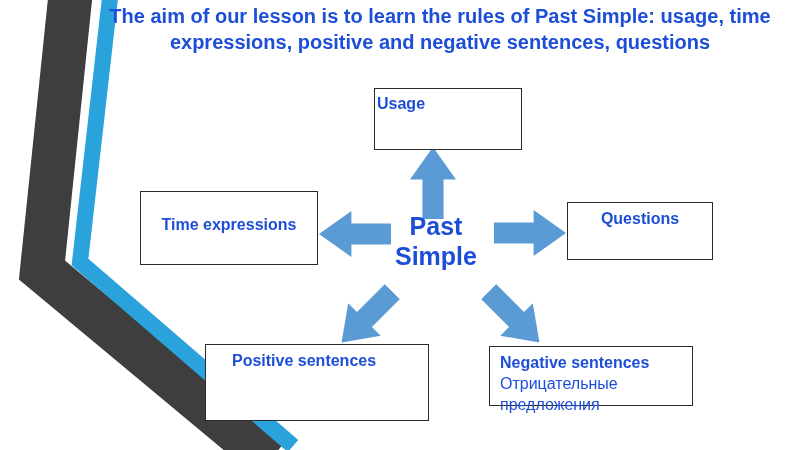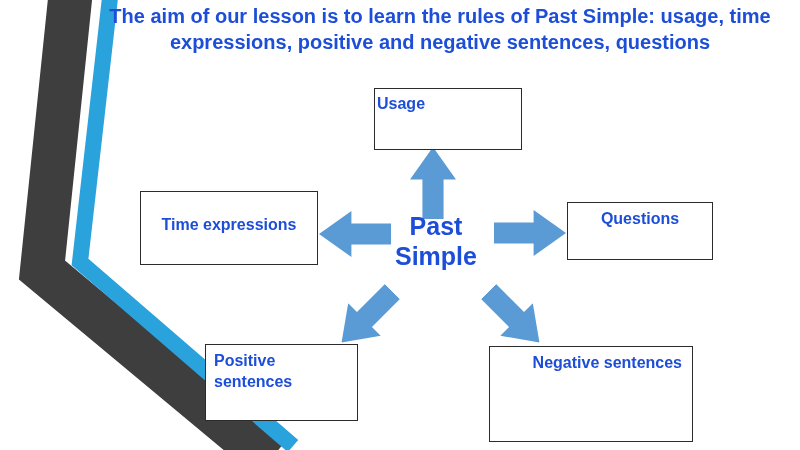--- a/index.html
+++ b/index.html
@@ -46,27 +46,27 @@
     left: 140px; top: 191px; width: 178px; height: 74px;
     text-align: center; padding: 22px 20px;
   }
 
   #node-questions {
     left: 567px; top: 202px; width: 146px; height: 58px;
     text-align: center; padding: 5px 10px;
   }
 
   #node-positive {
-    left: 205px; top: 344px; width: 153px; height: 77px;
-    text-align: left; padding: 5px 8px;
+    left: 205px; top: 344px; width: 224px; height: 77px;
+    text-align: left; padding: 5px 26px;
   }
 
   #node-negative {
-    left: 489px; top: 346px; width: 204px; height: 96px;
-    text-align: right; padding: 5px 10px;
+    left: 489px; top: 346px; width: 204px; height: 60px;
+    text-align: left; padding: 5px 10px;
   }
 
   .center-label {
     position: absolute;
     left: 388px; top: 212px; width: 96px;
     z-index: 2;
     text-align: center;
     font-size: 25px;
     font-weight: bold;
     line-height: 1.18;
@@ -116,15 +116,16 @@
   <div class="node" id="node-questions">
     <span class="en">Questions</span>
   </div>
 
   <div class="node" id="node-positive">
     <span class="en">Positive sentences</span>
   </div>
 
   <div class="node" id="node-negative">
     <span class="en">Negative sentences</span>
+    <span class="ru">Отрицательные предложения</span>
   </div>
 
 </div>
 
 </body></html>

